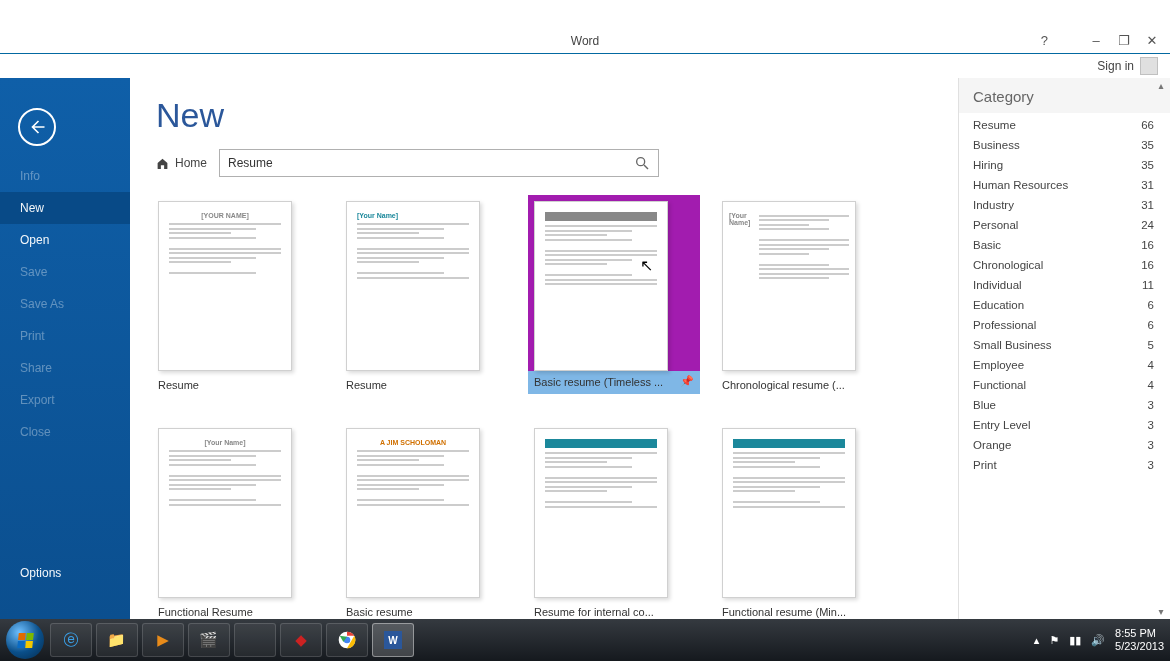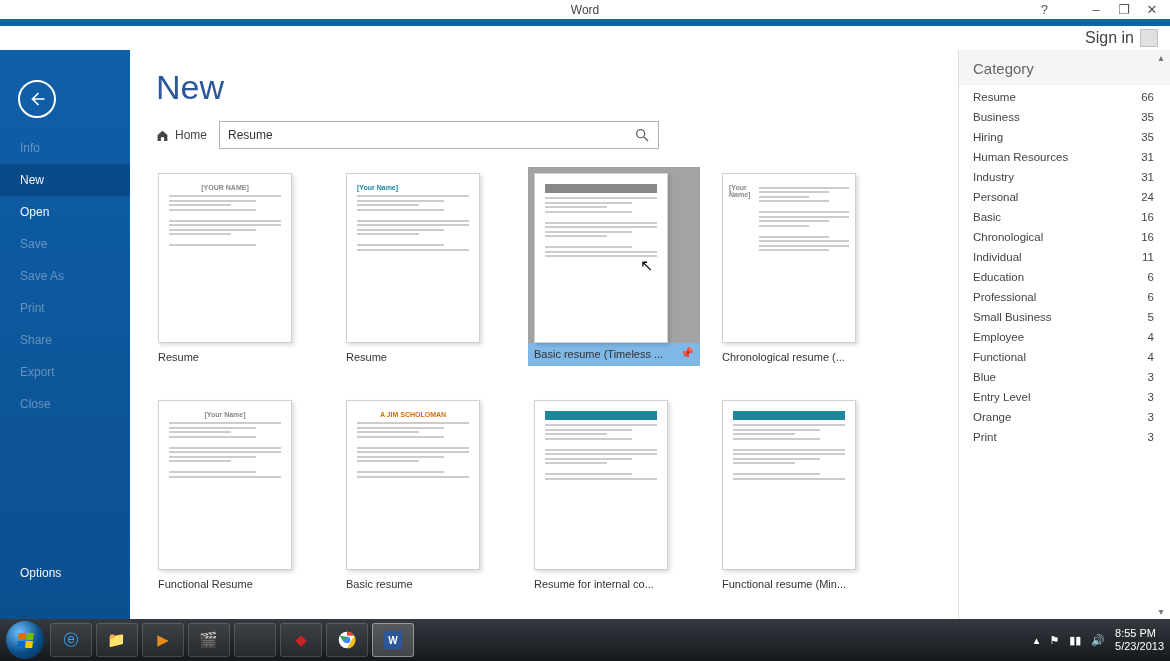--- a/index.html
+++ b/index.html
@@ -1,23 +1,23 @@
 <!DOCTYPE html>
 <html><head>
 <meta charset="utf-8">
 <style>
 * { margin:0; padding:0; box-sizing:border-box; font-family:"Segoe UI",sans-serif; }
 html,body { width:1170px; height:661px; overflow:hidden; background:#000; }
 .app { width:1170px; height:619px; background:#fff; position:relative; display:flex; flex-direction:column; }
-.titlebar { height:26px; background:#fff; display:flex; align-items:center; border-bottom:7px solid #0369a1; position:relative; }
+.titlebar { height:26px; background:#fff; display:flex; align-items:center; border-bottom:1px solid #0369a1; position:relative;margin-top:28px; }
 .titlebar-title { position:absolute; left:50%; transform:translateX(-50%); font-size:12px; color:#444; }
 .titlebar-controls { position:absolute; right:4px; display:flex; gap:0; align-items:center; }
 .titlebar-controls span { width:28px; height:18px; display:flex; align-items:center; justify-content:center; font-size:13px; color:#555; cursor:pointer; }
 .title-help { position:absolute; right:122px; font-size:13px; color:#555; cursor:pointer; }
-.signin-row { height:24px; display:flex; justify-content:flex-end; align-items:center; padding-right:12px; font-size:16px; color:#444; gap:6px; }
+.signin-row { height:24px; display:flex; justify-content:flex-end; align-items:center; padding-right:12px; font-size:12px; color:#444; gap:6px; }
 .avatar { width:18px; height:18px; background:#e0e0e0; border:1px solid #c0c0c0; }
 .body { flex:1; display:flex; min-height:0; }
 .sidebar { width:130px; background:#0b5aa6; background:linear-gradient(#0f5fa8,#0b4f8f); color:#fff; display:flex; flex-direction:column; padding-top:22px; }
 .back-btn { width:38px; height:38px; border:2px solid #fff; border-radius:50%; margin:8px 0 14px 18px; display:flex; align-items:center; justify-content:center; cursor:pointer; }
 .back-btn svg { width:18px; height:18px; fill:none; stroke:#fff; stroke-width:2.2; }
 .side-item { padding:9px 20px; font-size:12px; cursor:pointer; color:rgba(255,255,255,.95); }
 .side-item.disabled { color:rgba(255,255,255,.35); }
 .side-item.selected { background:#084a87; }
 .side-spacer { flex:1; }
 .side-bottom { margin-bottom:30px; }
@@ -28,21 +28,21 @@
 .home-link { display:flex; align-items:center; gap:6px; font-size:12px; color:#444; cursor:pointer; }
 .home-link svg { width:13px; height:13px; fill:#444; }
 .search-box { flex:0 0 440px; height:28px; border:1px solid #b0b0b0; display:flex; align-items:center; padding:0 8px; }
 .search-box input { flex:1; border:none; outline:none; font-size:12px; color:#333; background:transparent; }
 .search-box .sicon { width:16px; height:16px; cursor:pointer; }
 .templates { flex:1; overflow:hidden; display:flex; flex-direction:column; }
 .template-grid { display:grid; grid-template-columns:repeat(4,160px); gap:34px 28px; padding:10px 0 0 2px; }
 .template { width:160px; display:flex; flex-direction:column; gap:8px; cursor:pointer; }
 .thumb { width:134px; height:170px; background:#fff; border:1px solid #d0d0d0; box-shadow:2px 2px 4px rgba(0,0,0,.15); padding:10px 10px; position:relative; }
 .template.selected { position:relative; }
-.template.selected .selwrap { background:#a3a3a3; padding:6px; margin:-6px -6px 0 -6px; }
+.template.selected .selwrap { background:#a21caf; padding:6px; margin:-6px -6px 0 -6px; }
 .seltitle { background:#7fb7e6; margin:0 -6px -6px -6px; padding:4px 6px 6px 6px; font-size:11px; color:#333; display:flex; justify-content:space-between; align-items:center; }
 .tname { font-size:11px; color:#333; white-space:nowrap; overflow:hidden; text-overflow:ellipsis; max-width:134px; }
 .hname { font-size:7px; color:#888; font-weight:bold; margin-bottom:4px; }
 .thumb .bar { height:9px; background:#888; width:100%; margin-bottom:4px; }
 .thumb .tline { font-size:5px; color:#666; line-height:1.4; margin:1px 0; white-space:nowrap; overflow:hidden; }
 .thumb.chrono { padding:10px 6px; }
 .thumb.chrono .twocol { display:flex; gap:4px; }
 .thumb.chrono .lcol { width:26px; }
 .right-panel { width:212px; border-left:1px solid #e0e0e0; display:flex; flex-direction:column; }
 .right-panel-inner { flex:1; overflow:hidden; padding:0 0 0 0; position:relative; }

